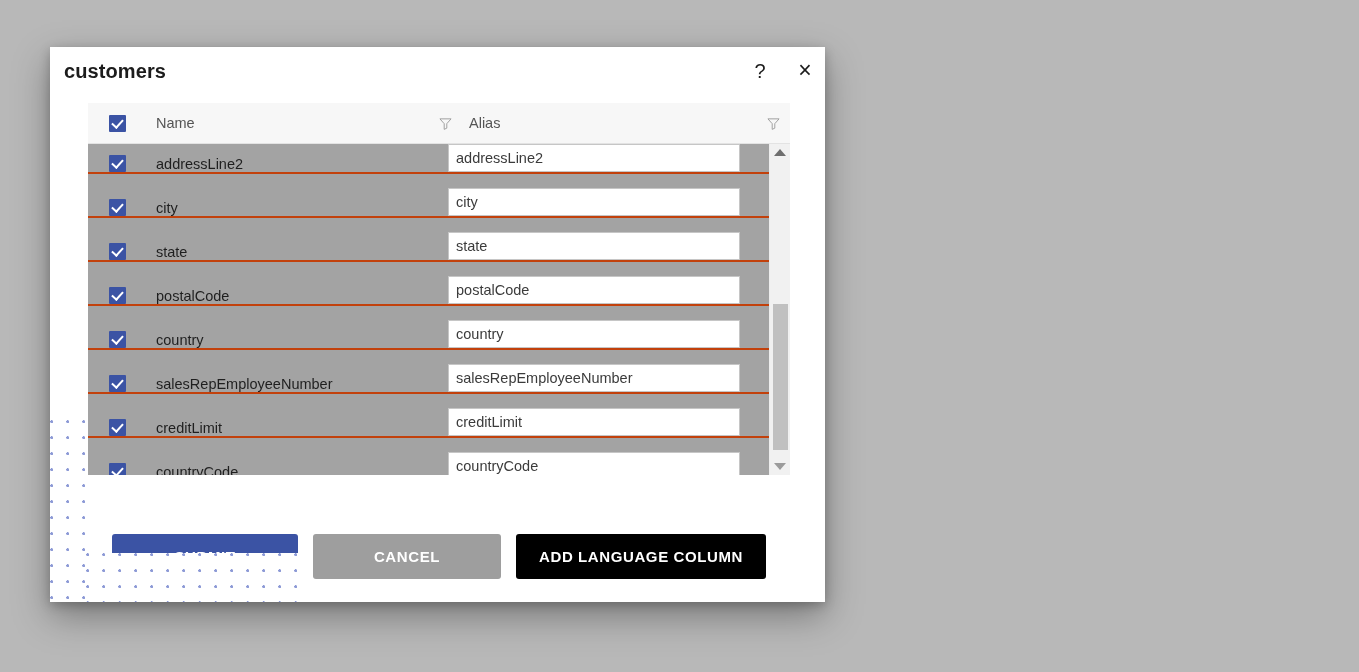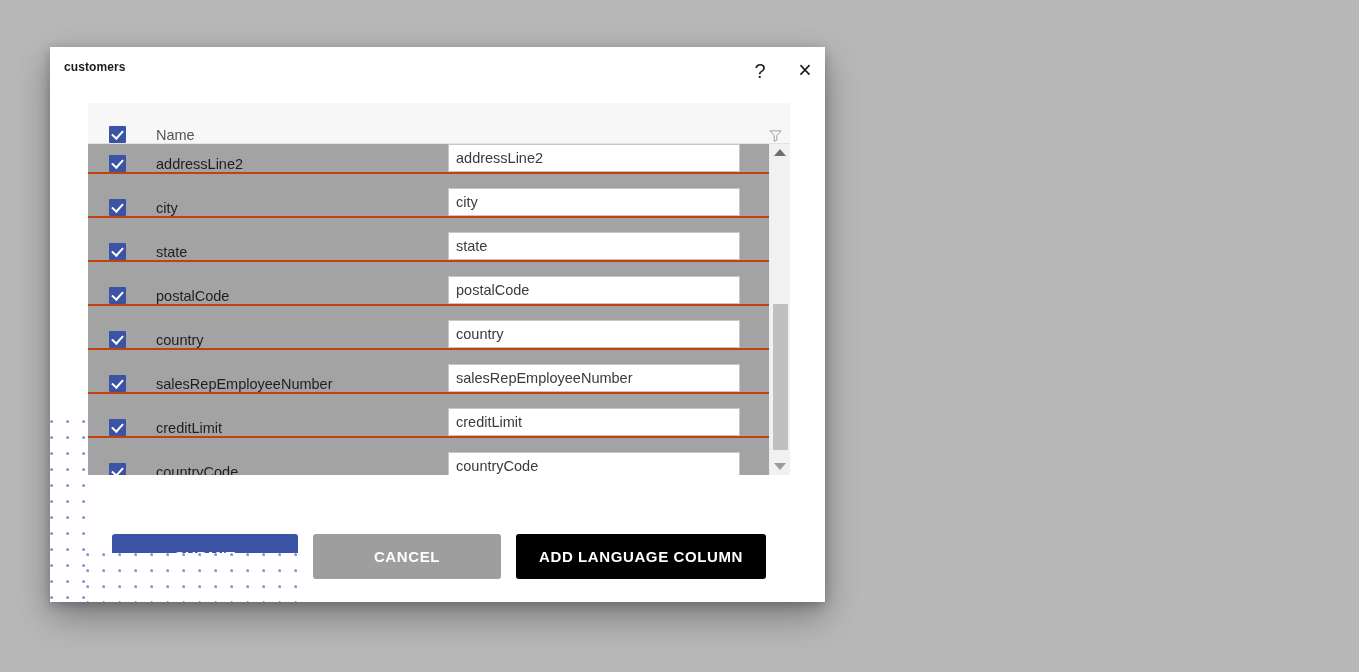--- a/index.html
+++ b/index.html
@@ -54,21 +54,21 @@
     position: relative;
     width: 100%;
     height: 100%;
   }
 
   
   #dialog-title {
     position: absolute;
     left: 14px;
     top: 13px;
-    font-size: 12px;
+    font-size: 20px;
     font-weight: bold;
     color: #1c1c1c;
     letter-spacing: .1px;
   }
   .hdr-btn {
     position: absolute;
     background: none;
     border: 0;
     padding: 0;
     cursor: pointer;
@@ -82,21 +82,21 @@
   
   #table-wrap {
     position: absolute;
     left: 38px;
     top: 56px;
     width: 702px;
     height: 372px;
   }
   #table-head {
     display: flex;
-    align-items: flex-end;
+    align-items: center;
     height: 41px;
     background: #f7f7f7;
     border-bottom: 1px solid #e3e3e3;
     box-sizing: border-box;
   }
   .col-check { width: 68px; flex: 0 0 68px; display: flex; align-items: center; padding-left: 21px; box-sizing: border-box; }
   .col-name  { flex: 1 1 auto; display: flex; align-items: center; justify-content: space-between; padding-right: 8px; }
   .col-alias { width: 330px; flex: 0 0 330px; display: flex; align-items: center; justify-content: space-between; padding-left: 9px; padding-right: 10px; box-sizing: border-box; }
 
   .hdr-label {
@@ -246,20 +246,28 @@
           <span class="checkbox"></span>
         </div>
         <div class="col-name">
           <span class="hdr-label">Name</span>
           <span>
             <svg class="funnel" viewBox="0 0 14 14" aria-hidden="true">
               <path d="M1 2h12l-4.6 5.2V12l-2.8 1.3V7.2z" fill="none" stroke="#9a9a9a" stroke-width="1"></path>
             </svg>
           </span>
         </div>
+        <div class="col-alias">
+          <span class="hdr-label">Alias</span>
+          <span>
+            <svg class="funnel" viewBox="0 0 14 14" aria-hidden="true">
+              <path d="M1 2h12l-4.6 5.2V12l-2.8 1.3V7.2z" fill="none" stroke="#9a9a9a" stroke-width="1"></path>
+            </svg>
+          </span>
+        </div>
       </div>
 
       <div id="table-body-wrap">
         <div id="table-body">
             <div class="row">
               <div class="col-check">
                 <span class="checkbox"></span>
               </div>
               <div class="col-name">
                 <span class="row-name">addressLine2</span>

